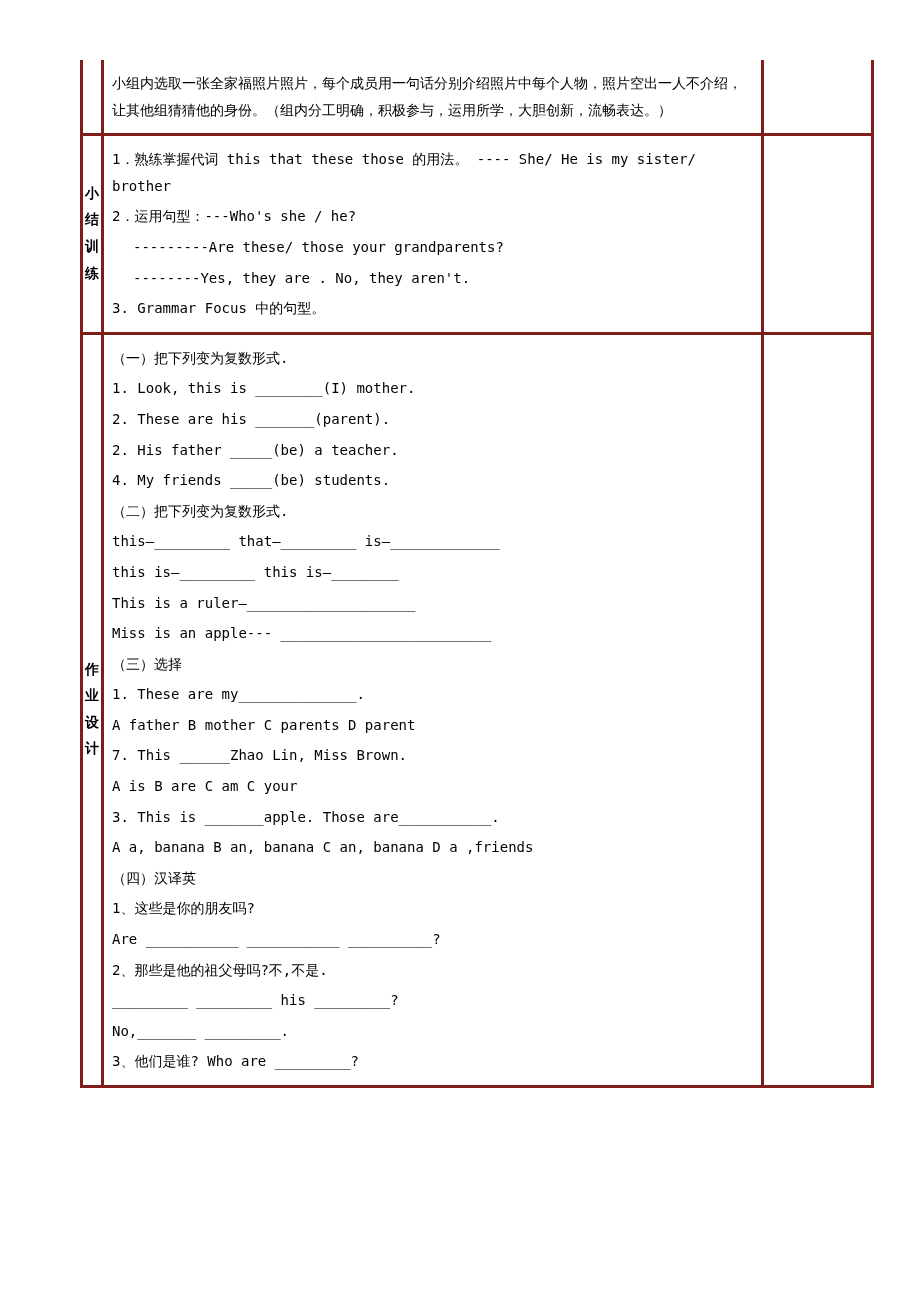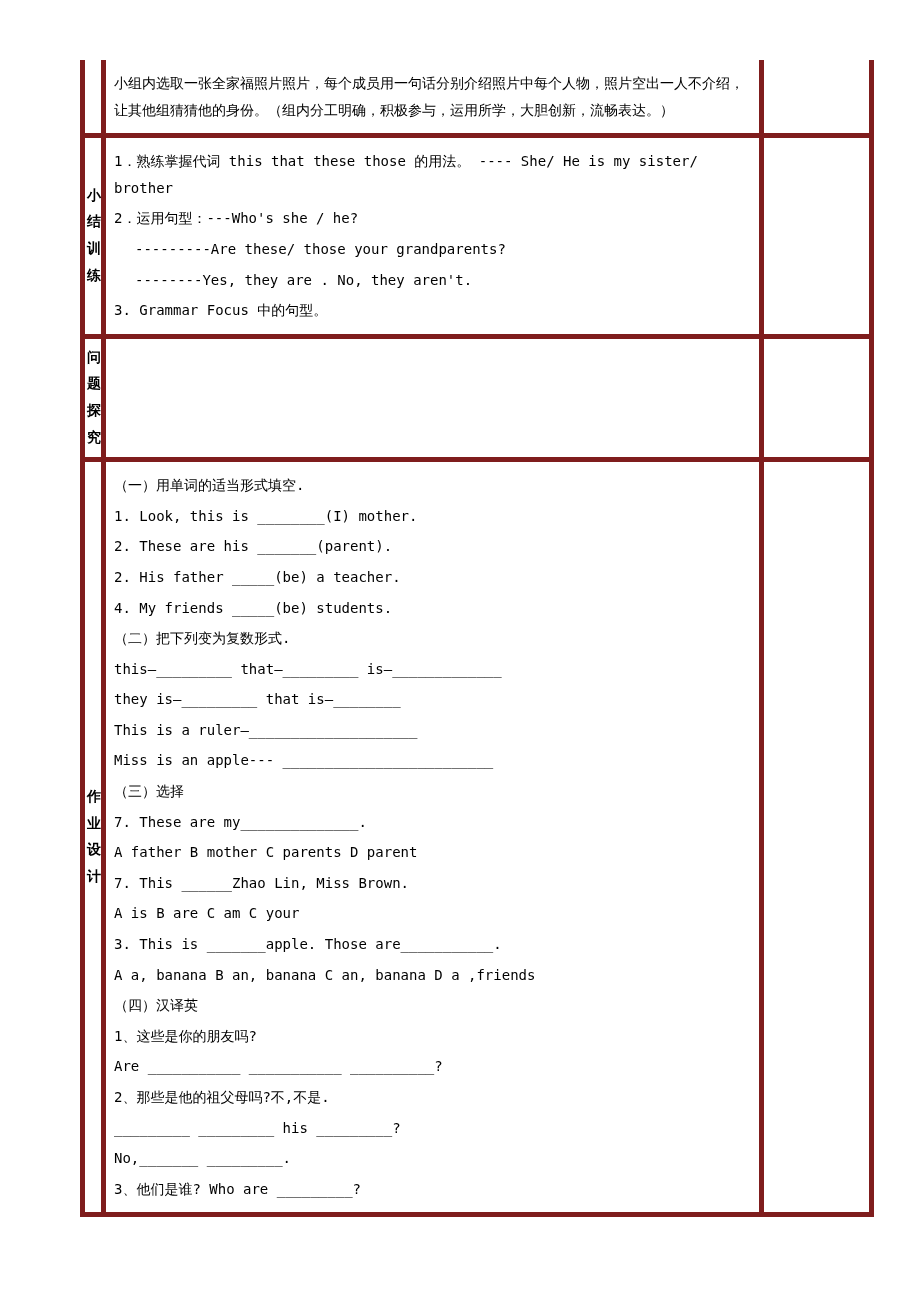--- a/index.html
+++ b/index.html
@@ -16,21 +16,21 @@
     margin: 0 auto;
     padding: 60px 46px 40px 80px;
     box-sizing: border-box;
   }
   table {
     border-collapse: collapse;
     width: 100%;
     table-layout: fixed;
   }
   td {
-    border: 5px solid #7f1d1d;
+    border: 3px solid #7f1d1d;
     vertical-align: middle;
     padding: 6px 8px;
     font-size: 14px;
     line-height: 1.9;
     word-wrap: break-word;
   }
   .col-label {
     width: 21px;
     text-align: center;
     font-weight: bold;
@@ -79,47 +79,38 @@
       <td class="content">
         <p>1．熟练掌握代词 this  that  these  those 的用法。 ---- She/ He is my sister/ brother</p>
         <p>2．运用句型：---Who's she / he?</p>
         <p class="indent1">      ---------Are these/ those your grandparents?</p>
         <p class="indent1">      --------Yes, they are .  No, they aren't.</p>
         <p>3. Grammar Focus 中的句型。</p>
       </td>
       <td class="col-notes"></td>
     </tr>
 
-    <tr>
-      <td class="col-label">
-        <span>问题探究</span>
-      </td>
-      <td class="content">
-        <p></p>
-      </td>
-      <td class="col-notes"></td>
-    </tr>
 
     <tr>
       <td class="col-label">
         <span>作业设计</span>
       </td>
       <td class="content">
-        <p>（一）用单词的适当形式填空.</p>
+        <p>（一）把下列变为复数形式.</p>
         <p>1. Look, this is ________(I) mother.</p>
         <p>2. These are his _______(parent).</p>
         <p>2. His father _____(be) a teacher.</p>
         <p>4. My friends _____(be) students.</p>
         <p>（二）把下列变为复数形式.</p>
         <p>this—_________   that—_________  is—_____________</p>
-        <p>they is—_________  that  is—________</p>
+        <p>this is—_________  this  is—________</p>
         <p>This is a ruler—____________________</p>
         <p>Miss is an apple--- _________________________</p>
         <p>（三）选择</p>
-        <p>7. These are my______________.</p>
+        <p>1. These are my______________.</p>
         <p>  A father B mother C parents D parent</p>
         <p>7. This ______Zhao Lin, Miss Brown.</p>
         <p>  A is  B are  C am  C your</p>
         <p>3. This is _______apple.  Those  are___________.</p>
         <p>    A a, banana  B an, banana C an, banana  D a ,friends</p>
         <p>（四）汉译英</p>
         <p>1、这些是你的朋友吗?</p>
         <p>Are ___________ ___________ __________?</p>
         <p>2、那些是他的祖父母吗?不,不是.</p>
         <p>_________ _________ his _________?</p>

